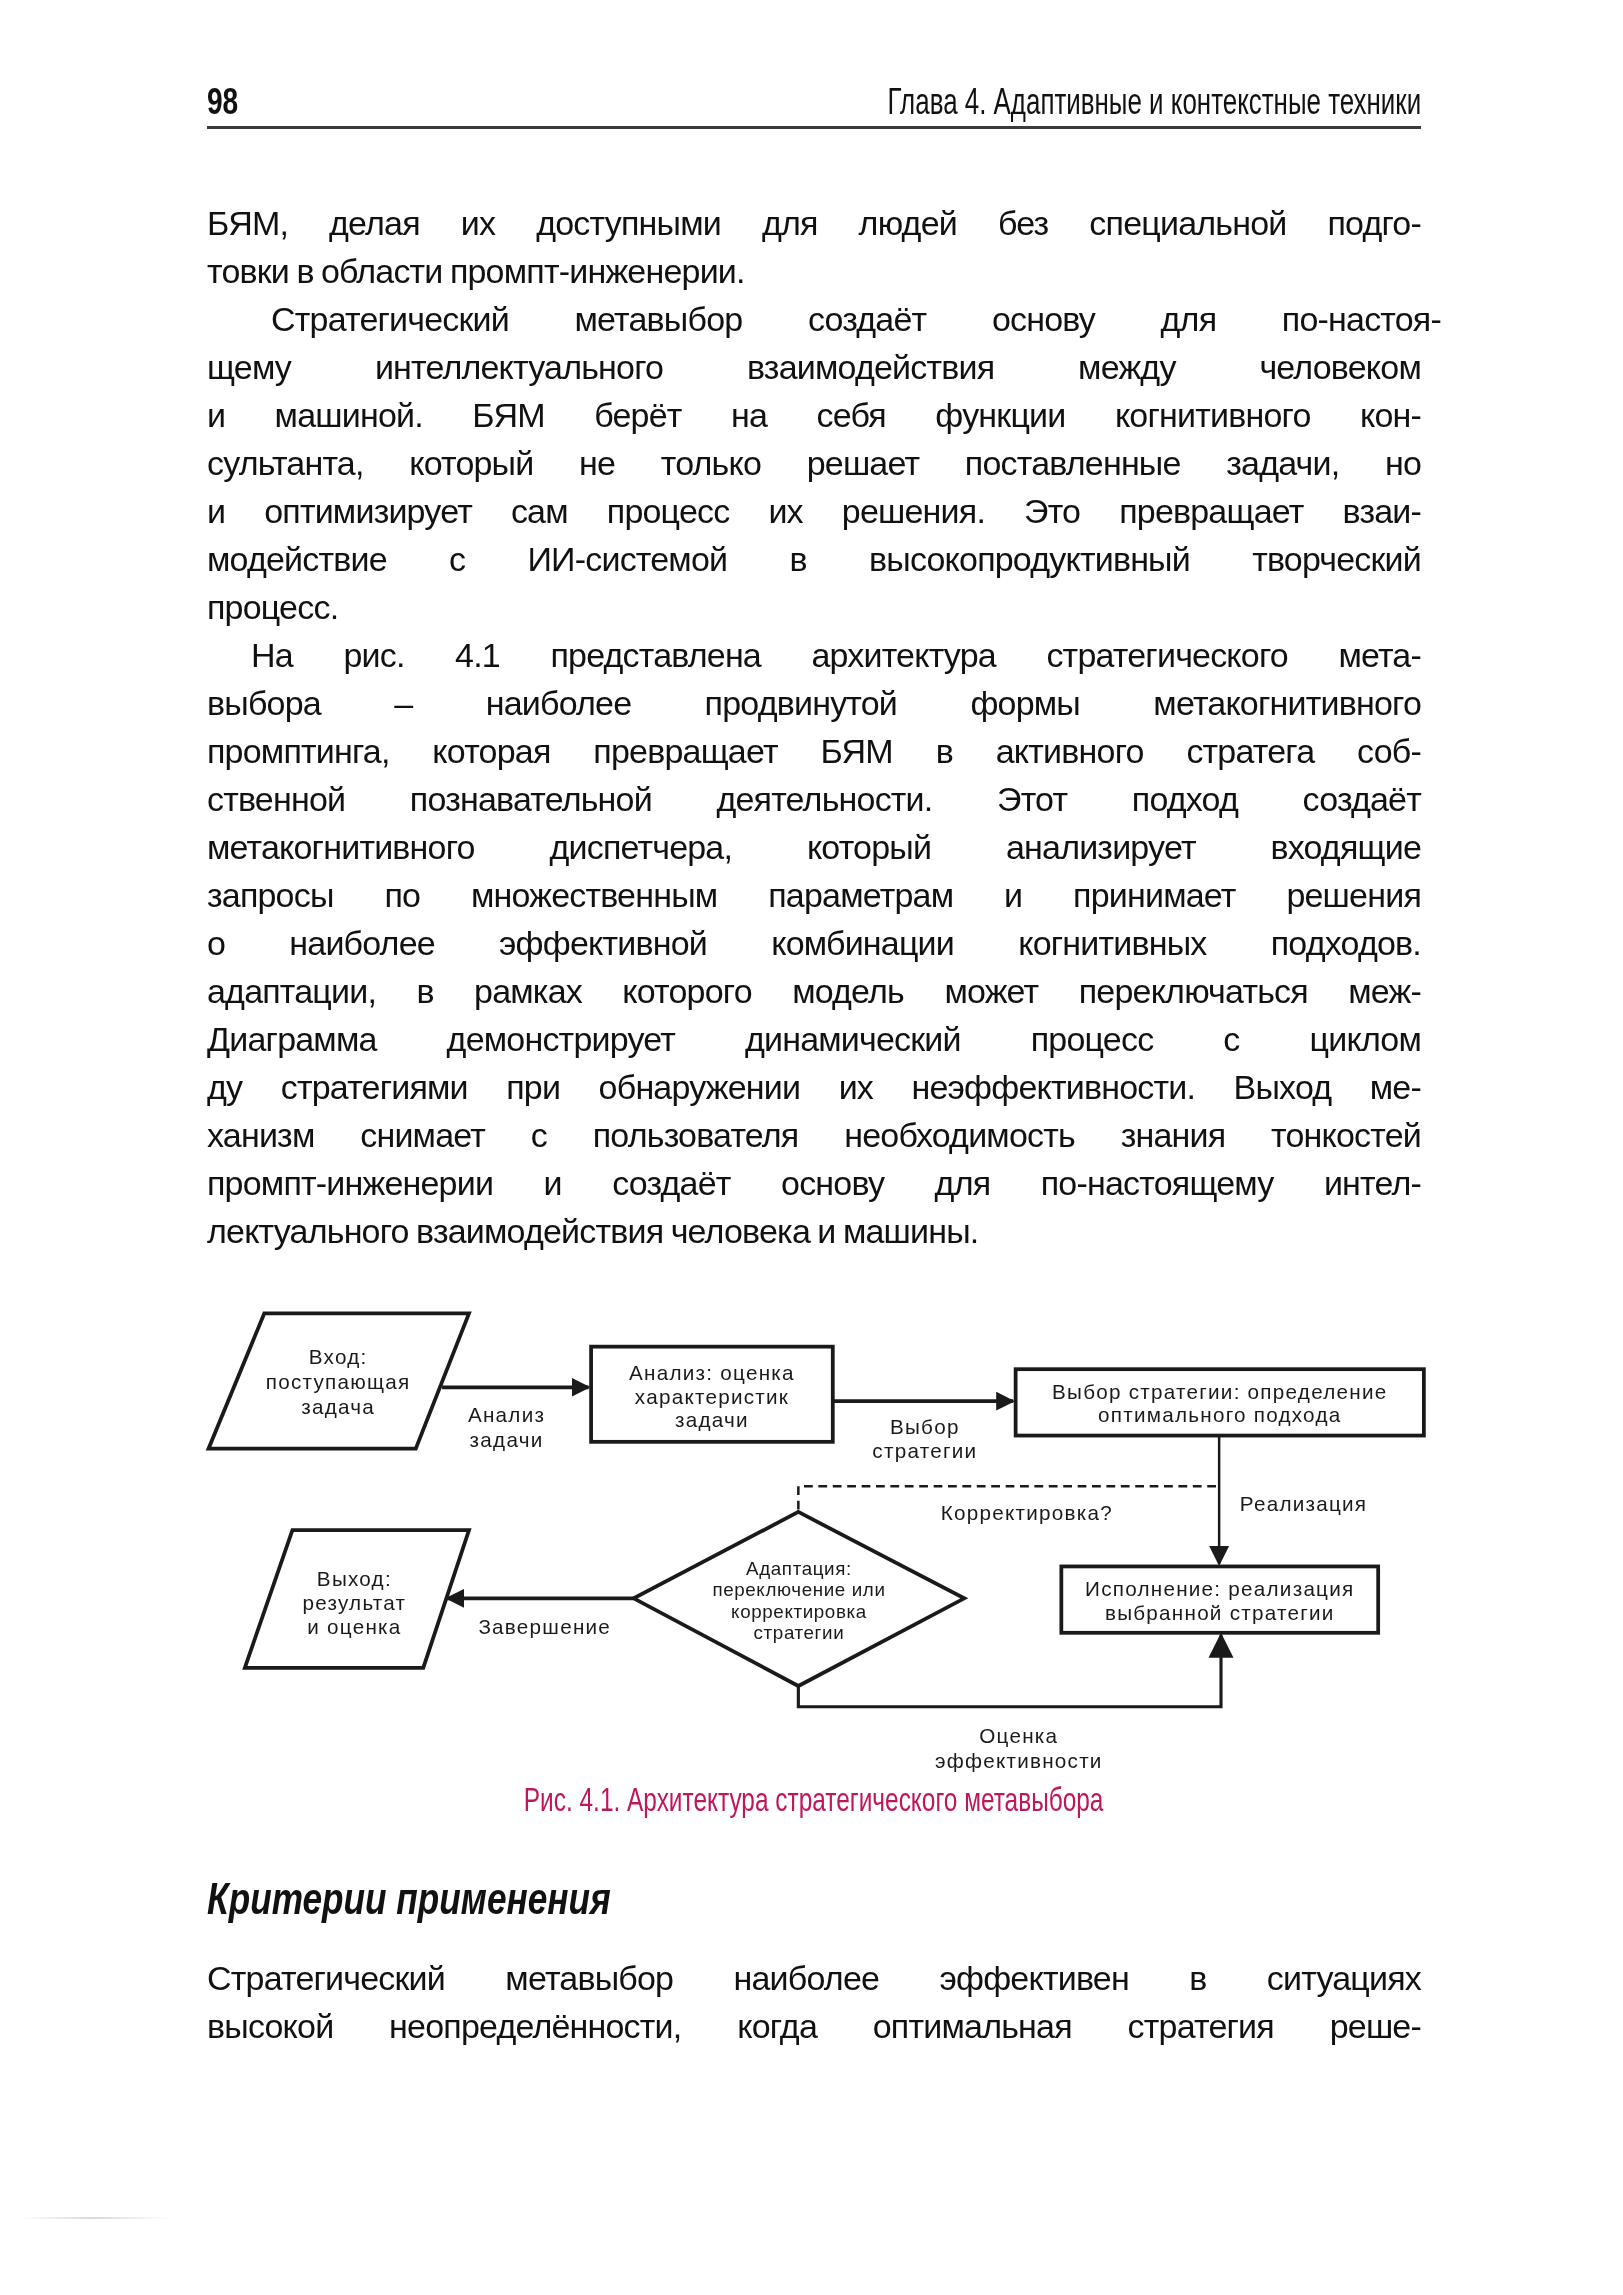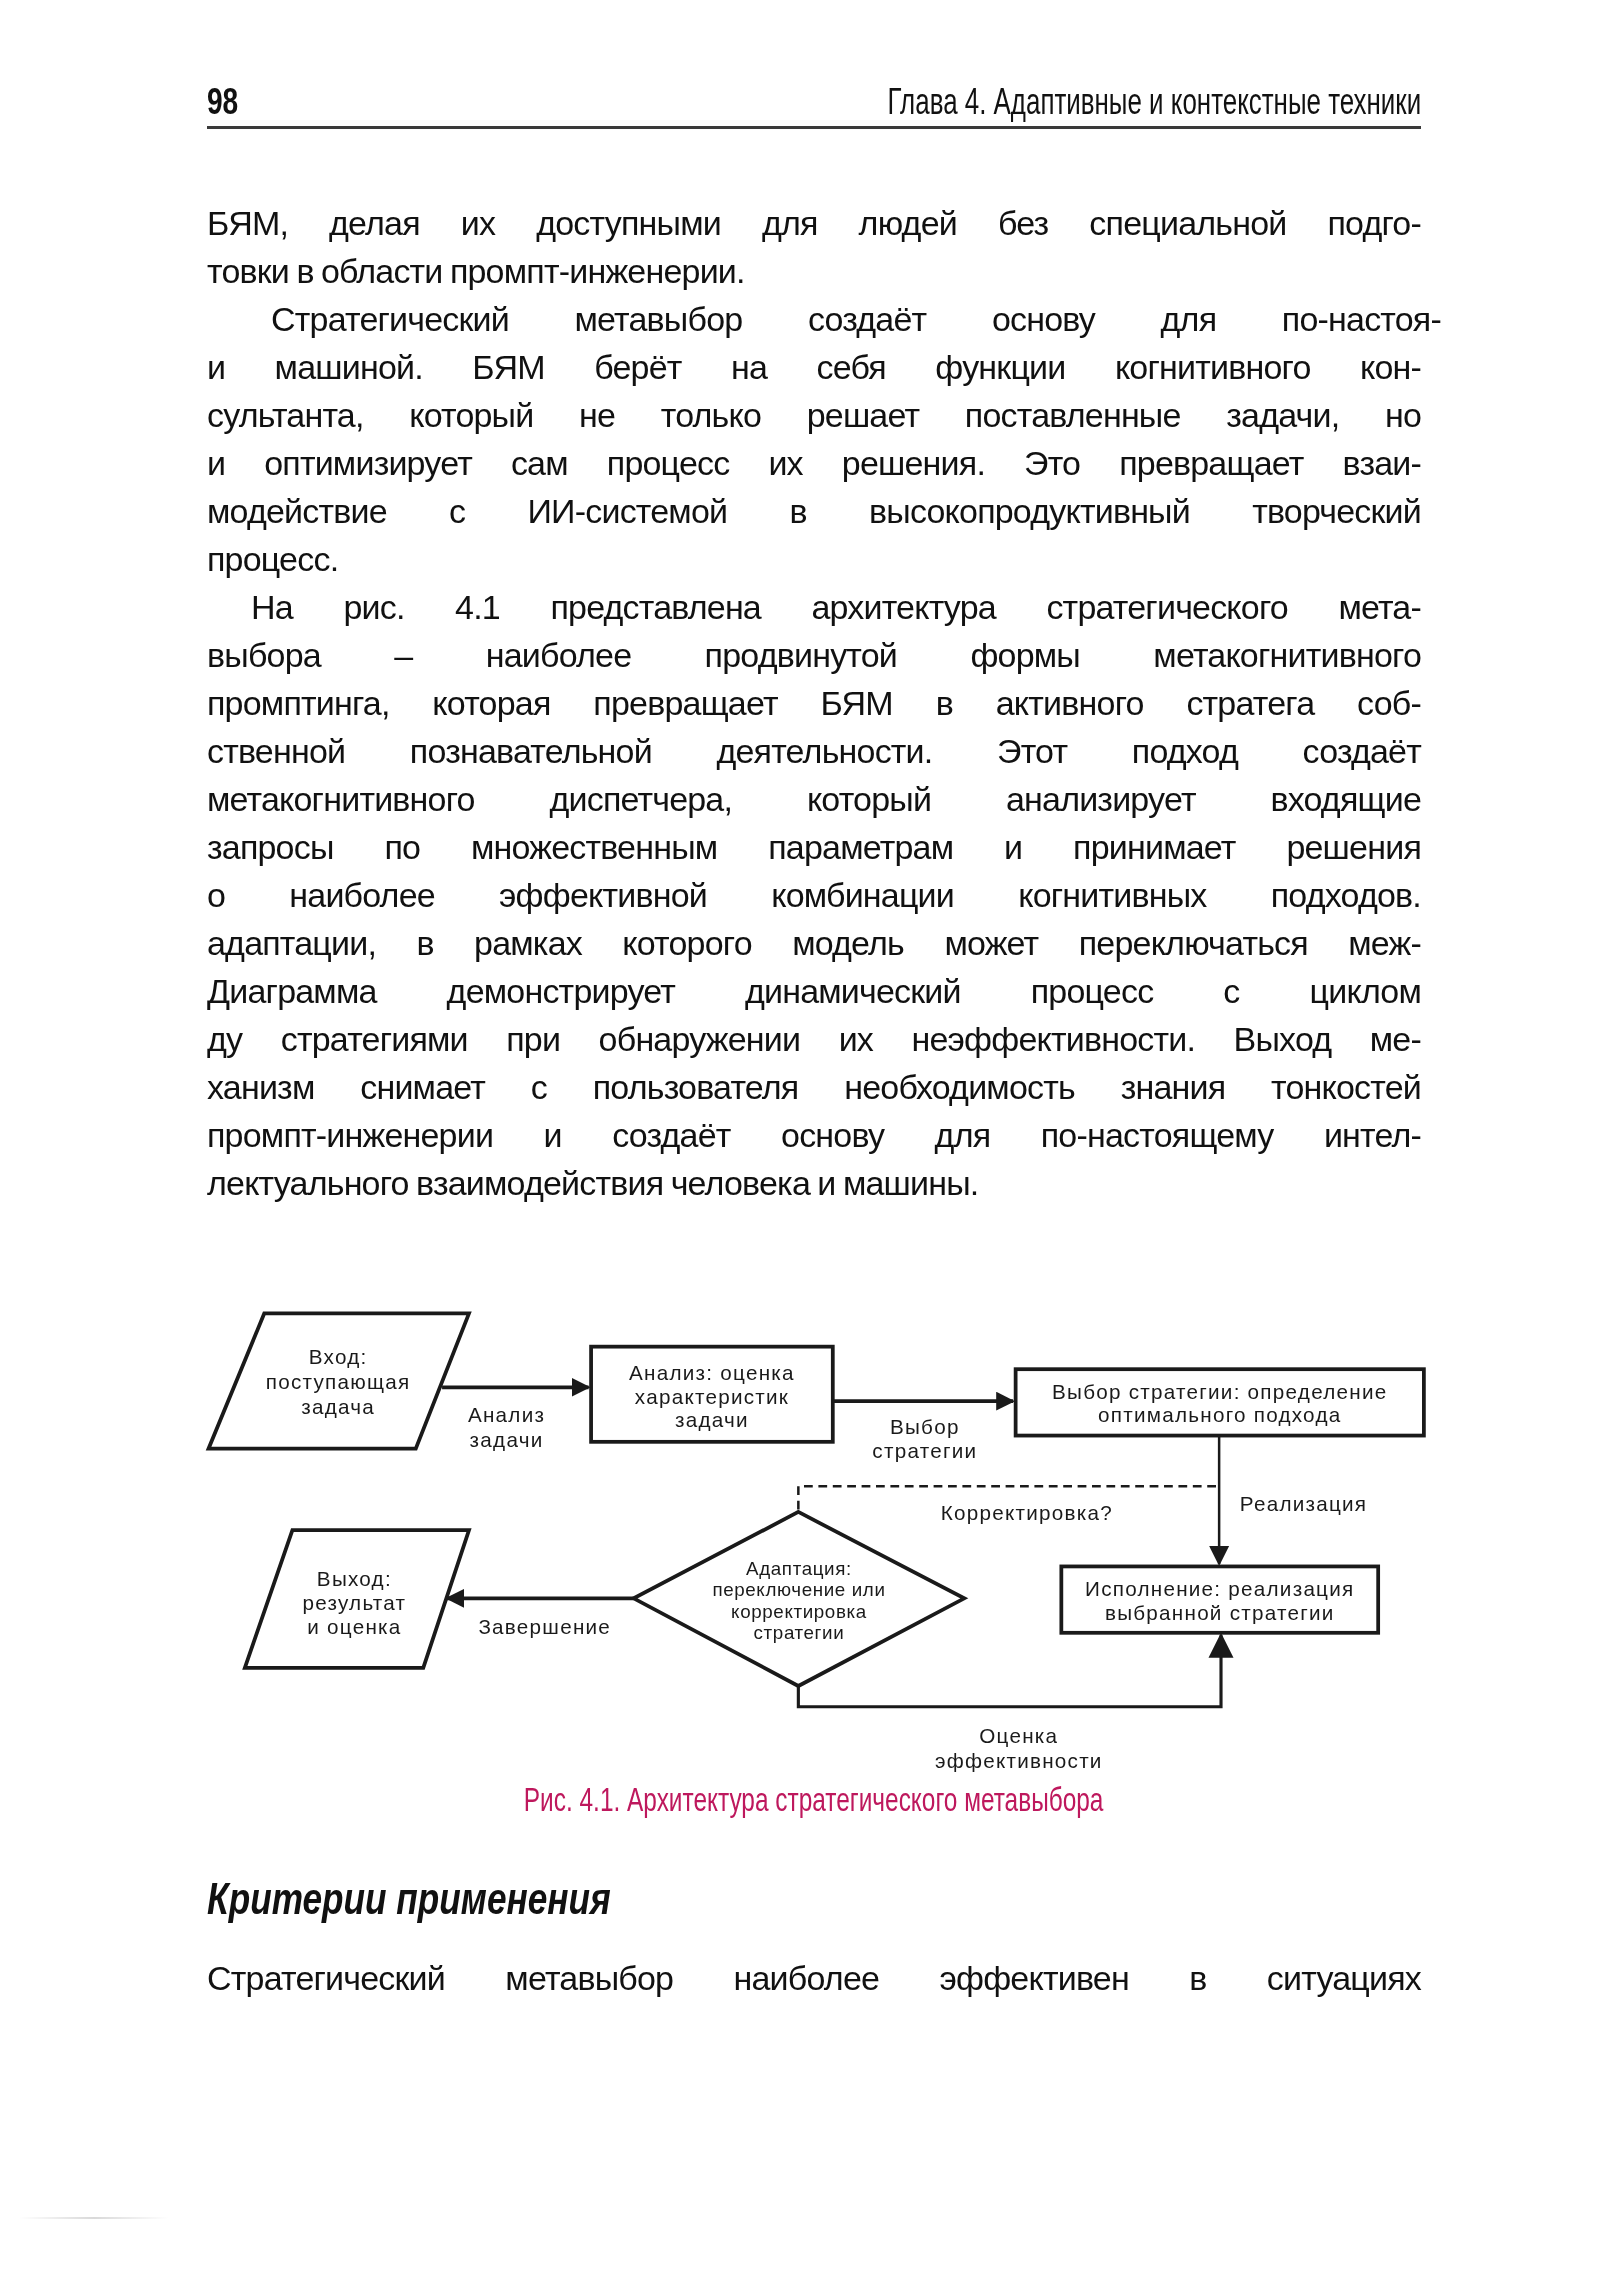--- a/index.html
+++ b/index.html
@@ -42,20 +42,21 @@
   <div class="running-head">
     <div class="page-num">98</div>
     <div class="chapter-title">Глава 4.  Адаптивные и контекстные техники</div>
   </div>
   <div class="head-rule"></div>
 
   <div class="body-block" id="para-block-1">
       <div class="line"><span class="line-inner" style="white-space: nowrap; word-spacing: -1.3px;">БЯМ, делая их доступными для людей без специальной подго-</span></div>
       <div class="line last"><span class="line-inner" style="white-space: nowrap;">товки в области промпт-инженерии.</span></div>
       <div class="line indent"><span class="line-inner" style="white-space: nowrap; word-spacing: -1.3px; margin-left: 20px;">Стратегический метавыбор создаёт основу для по-настоя-</span></div>
+      <div class="line"><span class="line-inner" style="white-space: nowrap; word-spacing: -1.3px;">щему интеллектуального взаимодействия между человеком</span></div>
       <div class="line"><span class="line-inner" style="white-space: nowrap; word-spacing: -1.3px;">и машиной. БЯМ берёт на себя функции когнитивного кон-</span></div>
       <div class="line"><span class="line-inner" style="white-space: nowrap; word-spacing: -1.3px;">сультанта, который не только решает поставленные задачи, но</span></div>
       <div class="line"><span class="line-inner" style="white-space: nowrap; word-spacing: -1.3px;">и оптимизирует сам процесс их решения. Это превращает взаи-</span></div>
       <div class="line"><span class="line-inner" style="white-space: nowrap; word-spacing: -1.3px;">модействие с ИИ-системой в высокопродуктивный творческий</span></div>
       <div class="line last"><span class="line-inner" style="white-space: nowrap;">процесс.</span></div>
       <div class="line indent"><span class="line-inner" style="white-space: nowrap; word-spacing: -1.3px;">На рис. 4.1 представлена архитектура стратегического мета-</span></div>
       <div class="line"><span class="line-inner" style="white-space: nowrap; word-spacing: -1.3px;">выбора – наиболее продвинутой формы метакогнитивного</span></div>
       <div class="line"><span class="line-inner" style="white-space: nowrap; word-spacing: -1.3px;">промптинга, которая превращает БЯМ в активного стратега соб-</span></div>
       <div class="line"><span class="line-inner" style="white-space: nowrap; word-spacing: -1.3px;">ственной познавательной деятельности. Этот подход создаёт</span></div>
       <div class="line"><span class="line-inner" style="white-space: nowrap; word-spacing: -1.3px;">метакогнитивного диспетчера, который анализирует входящие</span></div>
@@ -149,17 +150,18 @@
   </div>
 
   <div class="caption">
     <span>Рис. 4.1.  Архитектура стратегического метавыбора</span>
   </div>
 
   <div class="section-heading">Критерии применения</div>
 
   <div class="body-block" id="para-block-2">
       <div class="line"><span class="line-inner" style="white-space: nowrap; word-spacing: -1.3px;">Стратегический метавыбор наиболее эффективен в ситуациях</span></div>
+      <div class="line"><span class="line-inner" style="white-space: nowrap; word-spacing: -1.3px;">высокой неопределённости, когда оптимальная стратегия реше-</span></div>
     </div>
 
   <div class="scan-shadow"></div>
 </div>
 
 
 </body></html>

